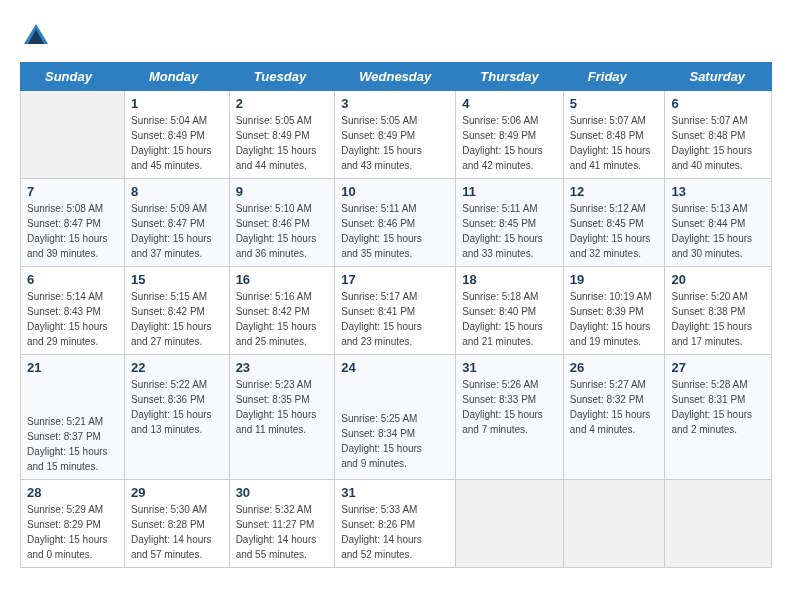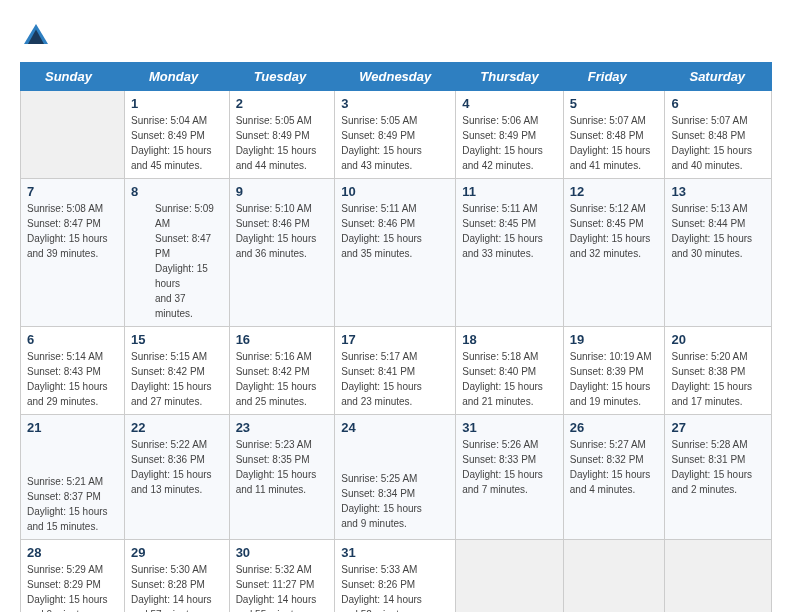--- a/index.html
+++ b/index.html
@@ -167,21 +167,21 @@
       <tr class="week-row">
         <td>
           <span class="day-number">7</span>
           <div class="day-info" style="white-space: pre-line;">Sunrise: 5:08 AM
 Sunset: 8:47 PM
 Daylight: 15 hours
 and 39 minutes.</div>
         </td>
         <td>
           <span class="day-number">8</span>
-          <div class="day-info" style="white-space: pre-line; margin-left: 24px;">Sunrise: 5:09 AM
+          <div class="day-info" style="white-space: pre-line;">Sunrise: 5:09 AM
 Sunset: 8:47 PM
 Daylight: 15 hours
 and 37 minutes.</div>
         </td>
         <td>
           <span class="day-number">9</span>
           <div class="day-info" style="white-space: pre-line;">Sunrise: 5:10 AM
 Sunset: 8:46 PM
 Daylight: 15 hours
 and 36 minutes.</div>

